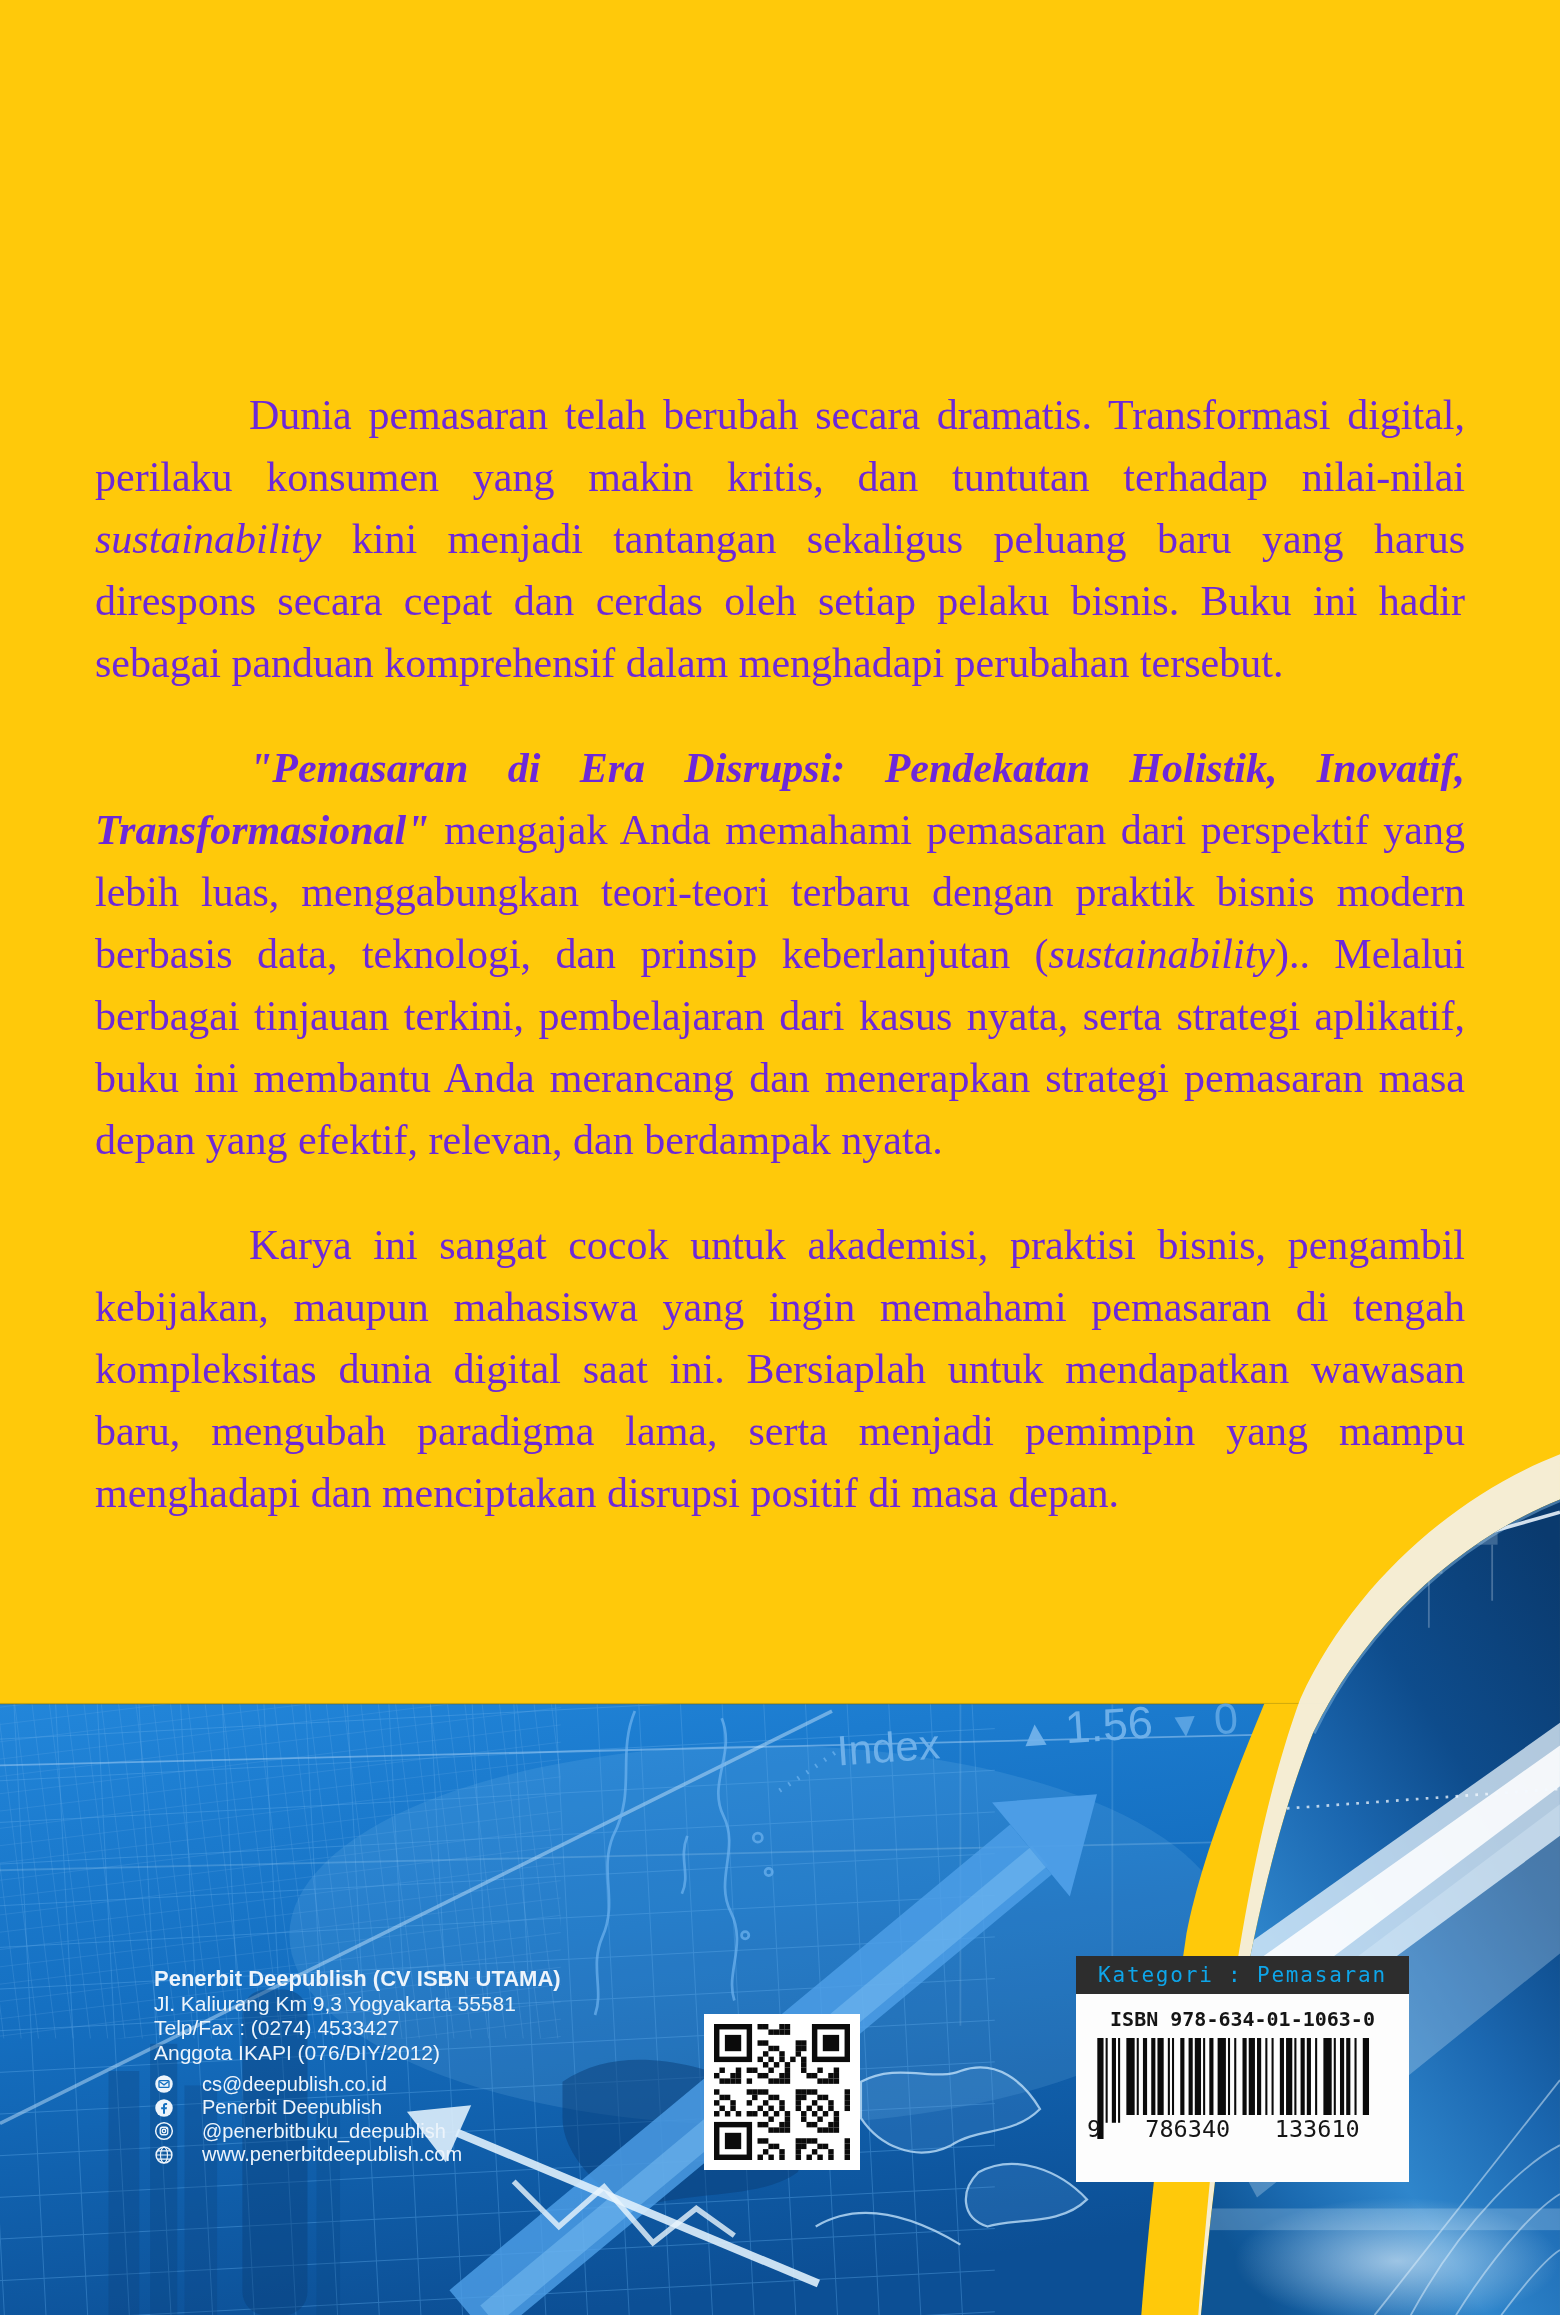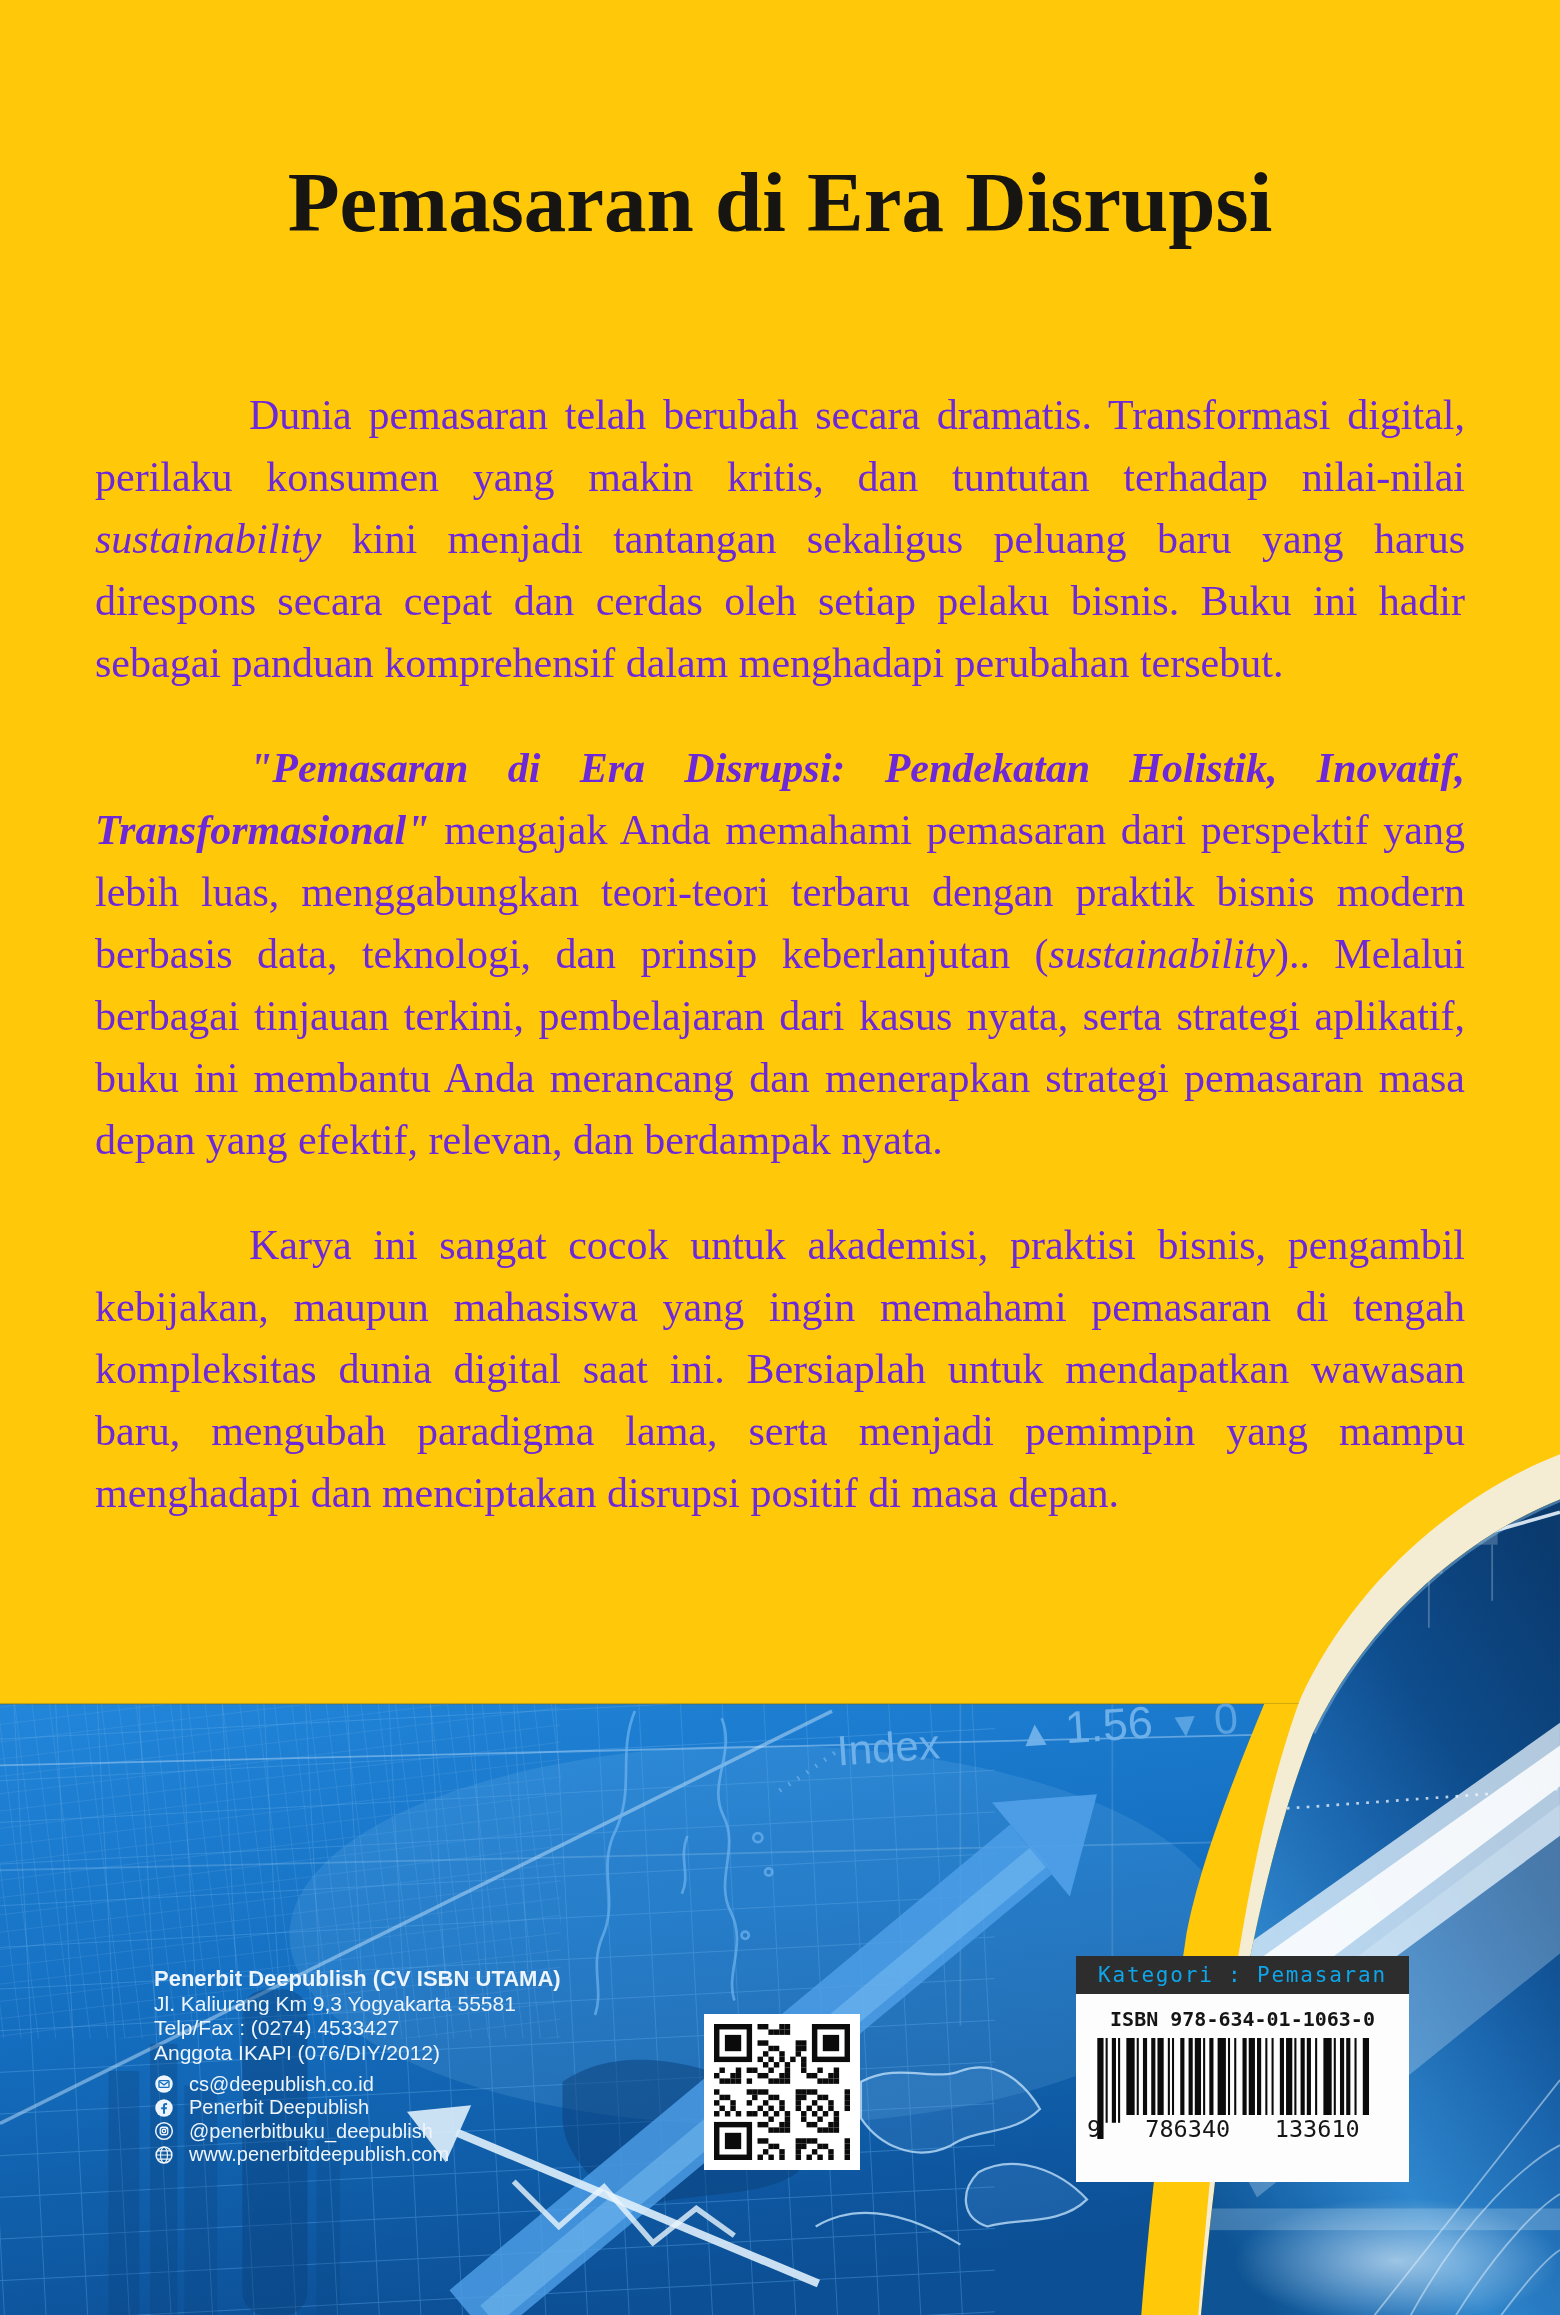--- a/index.html
+++ b/index.html
@@ -25,21 +25,21 @@
   #tk-index{left:837px;top:277px;font-size:42px;}
   #tk-up{left:1017px;top:254px;font-size:45px;}
   #tk-down{left:1168px;top:249px;font-size:43px;color:#5EA6E4;}
   .tri{font-size:.8em;}
   
   .pub{position:absolute;z-index:3;left:154px;top:519px;width:470px;
        font-family:"Liberation Sans",sans-serif;color:#EDF4FB;}
   .pub-name{font-weight:700;font-size:22px;line-height:26px;}
   .pub-line{font-size:21px;line-height:24.4px;}
   .contacts{margin-top:7.2px;}
-  .crow{display:flex;align-items:center;gap:15px;height:23.5px;text-align:center;}
+  .crow{display:flex;align-items:center;gap:28px;height:23.5px;text-align:center;}
   .cicon{width:20px;height:20px;flex:0 0 20px;}
   .clabel{font-size:20px;}
   
   .qr{position:absolute;z-index:3;left:704px;top:567px;width:156px;height:156px;background:#fff;
       box-sizing:border-box;padding:10px;}
   .qr svg{width:136px;height:136px;display:block;}
   
   .bc{position:absolute;z-index:3;left:1076px;top:509px;width:333px;
       font-family:"DejaVu Sans Mono",monospace;}
   .bc-cat{height:38px;background:#2D2D2D;color:#0ea5e9;font-size:21px;letter-spacing:1.8px;
@@ -51,21 +51,20 @@
              margin-top:-23.5px;position:relative;}
   .bc-digits .dleft{width:36px;text-align:left;}
   .bc-digits .dmid,.bc-digits .dright{flex:1;text-align:center;background:#FDFDFD;}
 </style>
 </head>
 <body>
 
 <div class="page">
 
   <div class="title-wrap">
-    <h1 class="title">Pemasaran di Era Disrupsi</h1>
   </div>
 
   <div class="synopsis">
     <p><span>Dunia pemasaran telah berubah secara dramatis. Transformasi digital, perilaku konsumen yang makin kritis, dan tuntutan terhadap nilai-nilai </span><span class="it">sustainability</span><span> kini menjadi tantangan sekaligus peluang baru yang harus direspons secara cepat dan cerdas oleh setiap pelaku bisnis. Buku ini hadir sebagai panduan komprehensif dalam menghadapi perubahan tersebut.</span></p>
     <p><span class="q">"Pemasaran di Era Disrupsi: Pendekatan Holistik, Inovatif, Transformasional" </span><span>mengajak Anda memahami pemasaran dari perspektif yang lebih luas, menggabungkan teori-teori terbaru dengan praktik bisnis modern berbasis data, teknologi, dan prinsip keberlanjutan (</span><span class="it">sustainability</span><span>).. Melalui berbagai tinjauan terkini, pembelajaran dari kasus nyata, serta strategi aplikatif, buku ini membantu Anda merancang dan menerapkan strategi pemasaran masa depan yang efektif, relevan, dan berdampak nyata.</span></p>
     <p><span>Karya ini sangat cocok untuk akademisi, praktisi bisnis, pengambil kebijakan, maupun mahasiswa yang ingin memahami pemasaran di tengah kompleksitas dunia digital saat ini. Bersiaplah untuk mendapatkan wawasan baru, mengubah paradigma lama, serta menjadi pemimpin yang mampu menghadapi dan menciptakan disrupsi positif di masa depan.</span></p>
   </div>
 
   <div class="bottom">
 

